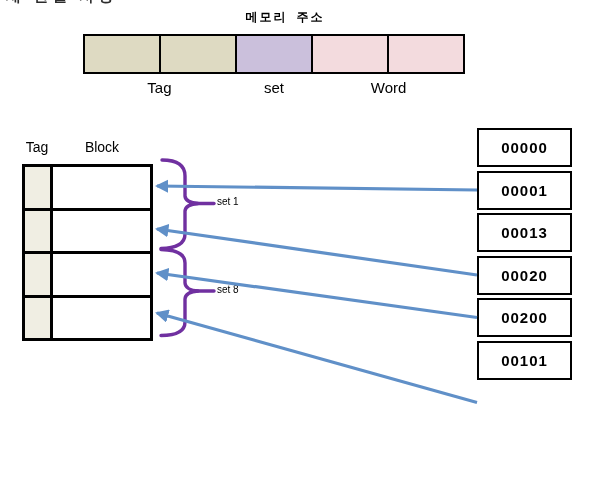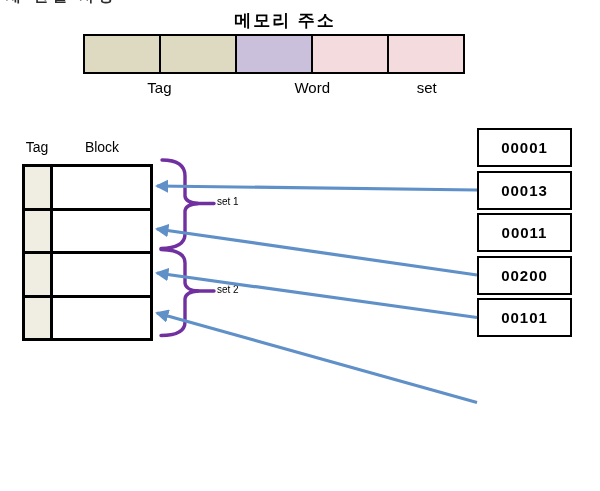--- a/index.html
+++ b/index.html
@@ -3,21 +3,21 @@
 <meta charset="utf-8">
 <style>
   html,body{margin:0;padding:0;}
   body{font-family:"Liberation Sans","DejaVu Sans",sans-serif;background:#fff;}
   #stage{position:relative;width:600px;height:491px;background:#fff;overflow:hidden;}
 
   
   .clipped-heading{position:absolute;left:6px;top:-13px;font-size:15px;font-weight:bold;color:#2b2b2b;letter-spacing:4px;white-space:nowrap;}
 
   
-  .bar-title{position:absolute;left:200px;top:9px;width:170px;text-align:center;font-size:17px;font-weight:bold;color:#000;letter-spacing:2px;}
+  .bar-title{position:absolute;left:200px;top:9px;width:170px;text-align:center;font-size:12px;font-weight:bold;color:#000;letter-spacing:2px;font-family:Liberation Mono, monospace;}
   .addr-bar{position:absolute;left:83px;top:34px;width:382px;height:40px;box-sizing:border-box;border:2.5px solid #000;display:flex;}
   .addr-cell{flex:1;border-right:2.5px solid #000;}
   .addr-cell:last-child{border-right:none;}
   .addr-labels{position:absolute;left:83px;top:79px;width:382px;display:flex;}
   .addr-label{text-align:center;font-size:15px;color:#000;}
   .addr-label.w2{flex:2;} .addr-label.w1{flex:1;}
 
   
   .cache-header-tag{position:absolute;left:20px;top:139px;width:34px;text-align:center;font-size:14px;color:#000;}
   .cache-header-block{position:absolute;left:58px;top:139px;width:88px;text-align:center;font-size:14px;color:#000;}
@@ -50,22 +50,22 @@
   <div class="addr-bar">
       <div class="addr-cell" style="background: rgb(222, 218, 194);"></div>
       <div class="addr-cell" style="background: rgb(222, 218, 194);"></div>
       <div class="addr-cell" style="background: rgb(203, 192, 220);"></div>
       <div class="addr-cell" style="background: rgb(243, 219, 222);"></div>
       <div class="addr-cell" style="background: rgb(243, 219, 222);"></div>
     </div>
 
   <div class="addr-labels">
     <span class="addr-label w2">Tag</span>
+    <span class="addr-label w1">set</span>
     <span class="addr-label w2">Word</span>
-    <span class="addr-label w1">set</span>
   </div>
 
   <div class="cache-header-tag">Tag</div>
   <div class="cache-header-block">Block</div>
 
   <div class="cache-table">
       <div class="cache-row">
         <div class="cache-tag-cell" style="background: rgb(240, 238, 227);"></div>
         <div class="cache-block-cell"></div>
       </div>
@@ -77,26 +77,27 @@
         <div class="cache-tag-cell" style="background: rgb(240, 238, 227);"></div>
         <div class="cache-block-cell"></div>
       </div>
       <div class="cache-row">
         <div class="cache-tag-cell" style="background: rgb(240, 238, 227);"></div>
         <div class="cache-block-cell"></div>
       </div>
     </div>
 
   <div class="set-label" id="set-label-0">set 1</div>
-  <div class="set-label" id="set-label-1">set 2</div>
+  <div class="set-label" id="set-label-1">set 8</div>
 
   <div class="mem-list">
+      <div class="mem-cell">00000</div>
       <div class="mem-cell">00001</div>
       <div class="mem-cell">00013</div>
-      <div class="mem-cell">00011</div>
+      <div class="mem-cell">00020</div>
       <div class="mem-cell">00200</div>
       <div class="mem-cell">00101</div>
     </div>
 
   <svg id="overlay" viewBox="0 0 600 491" xmlns="http://www.w3.org/2000/svg">
     <defs>
       <marker id="ah" viewBox="0 0 10 10" refX="8.5" refY="5" markerWidth="4.2" markerHeight="4.2" orient="auto-start-reverse">
         <path d="M0,0 L10,5 L0,10 Z" fill="#6090C8"></path>
       </marker>
     </defs>

